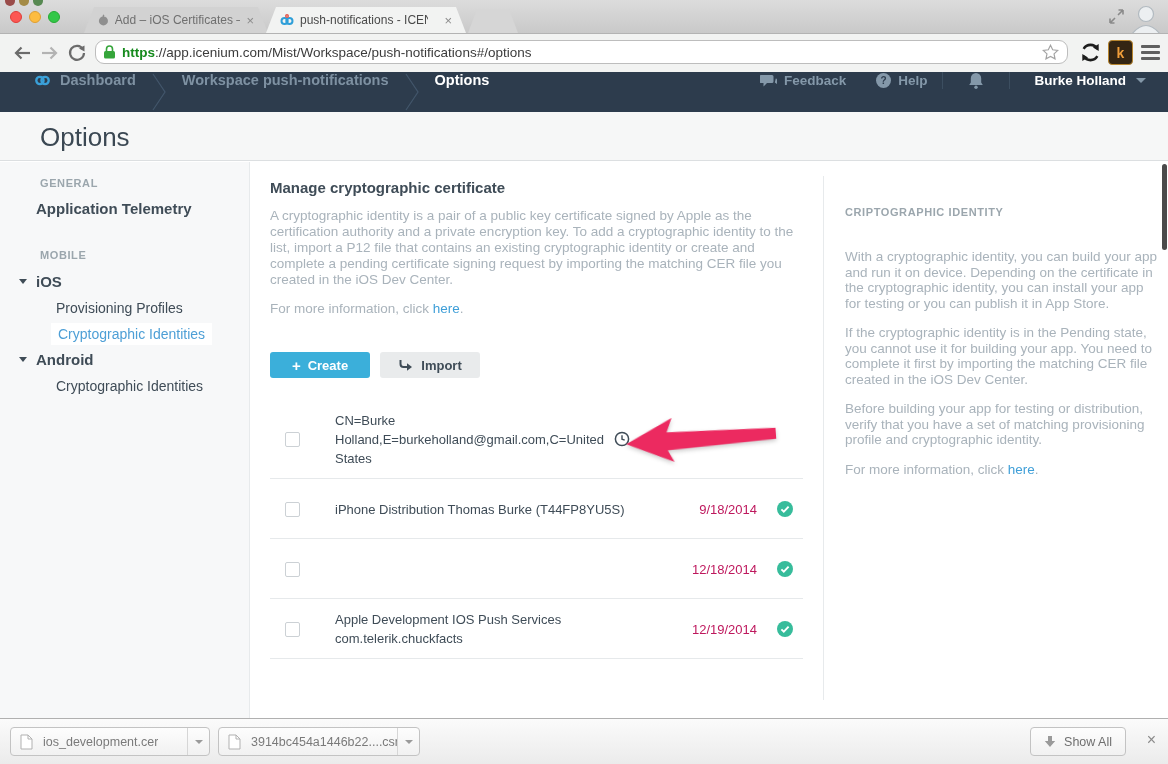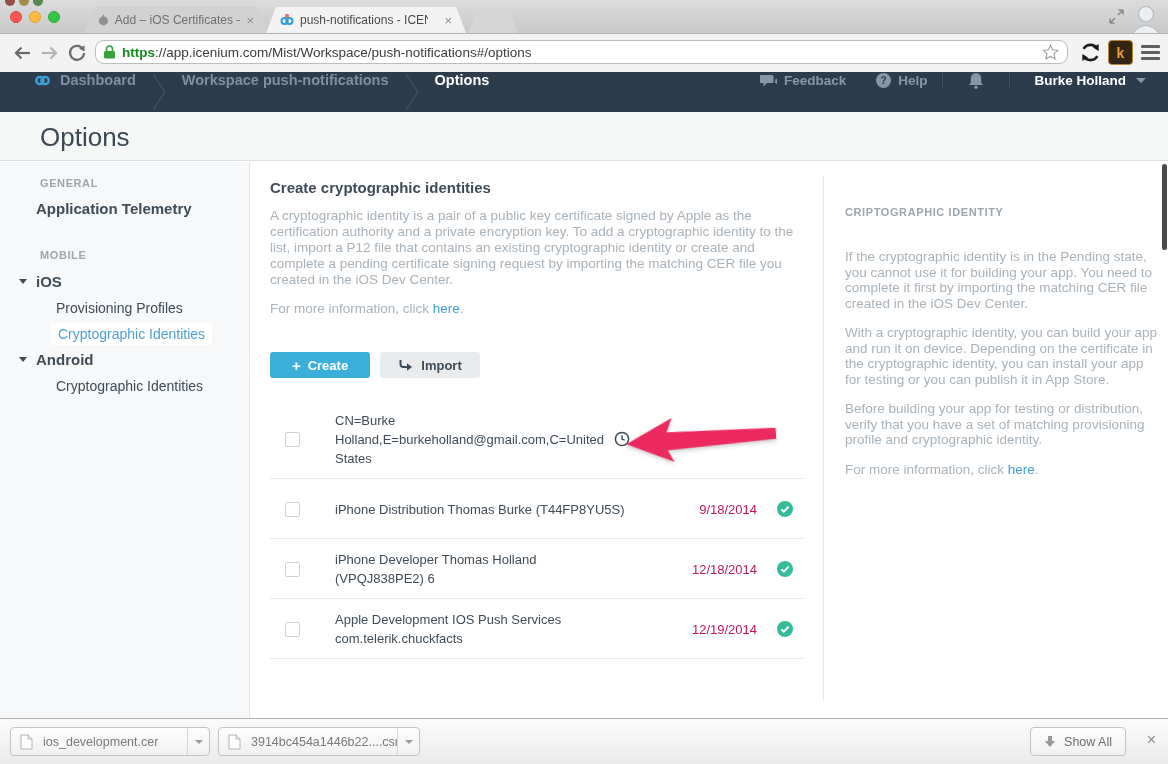--- a/index.html
+++ b/index.html
@@ -287,21 +287,21 @@
     <div class="s-heading" style="top:87px;">MOBILE</div>
     <span class="s-caret" style="left:19px;top:117px;"></span>
     <div class="s-item s-bold" style="left:36px;top:111px;">iOS</div>
     <div class="s-item s-sub" style="top:138px;">Provisioning Profiles</div>
     <div class="s-item s-selected" style="top:161px;">Cryptographic Identities</div>
     <span class="s-caret" style="left:19px;top:195px;"></span>
     <div class="s-item s-bold" style="left:36px;top:189px;">Android</div>
     <div class="s-item s-sub" style="top:216px;">Cryptographic Identities</div>
   </div>
 
-  <div class="main-heading">Create cryptographic identities</div>
+  <div class="main-heading">Manage cryptographic certificate</div>
   <div class="main-desc">A cryptographic identity is a pair of a public key certificate signed by Apple as the certification authority and a private encryption key. To add a cryptographic identity to the list, import a P12 file that contains an existing cryptographic identity or create and complete a pending certificate signing request by importing the matching CER file you created in the iOS Dev Center.</div>
   <div class="more-info">
     <span>For more information, click </span><a class="lnk" href="#">here</a><span>.</span>
   </div>
 
   <button class="btn-create">
     <span style="font-size:15px;">+</span>
     <span>Create</span>
   </button>
   <button class="btn-import">
@@ -337,21 +337,20 @@
       <span class="ok-ic">
         <svg width="16" height="16" viewBox="0 0 16 16">
             <circle cx="8" cy="8" r="8" fill="#37bc9b"></circle>
             <path d="M4.4 8.3 l2.4 2.4 4.8 -5" fill="none" stroke="#fff" stroke-width="1.9"></path>
           </svg>
       </span>
     </div>
 
     <div class="t-row row-std">
       <span class="cb"></span>
-      <div class="alias">iPhone Developer Thomas Holland (VPQJ838PE2) 6</div>
       <span class="exp-date">12/18/2014</span>
       <span class="ok-ic">
         <svg width="16" height="16" viewBox="0 0 16 16">
             <circle cx="8" cy="8" r="8" fill="#37bc9b"></circle>
             <path d="M4.4 8.3 l2.4 2.4 4.8 -5" fill="none" stroke="#fff" stroke-width="1.9"></path>
           </svg>
       </span>
     </div>
 
     <div class="t-row row-std">
@@ -363,22 +362,22 @@
             <circle cx="8" cy="8" r="8" fill="#37bc9b"></circle>
             <path d="M4.4 8.3 l2.4 2.4 4.8 -5" fill="none" stroke="#fff" stroke-width="1.9"></path>
           </svg>
       </span>
     </div>
   </div>
 
   <div class="v-divider"></div>
   <div class="aside">
     <div class="a-heading">CRIPTOGRAPHIC IDENTITY</div>
+    <p>With a cryptographic identity, you can build your app and run it on device. Depending on the certificate in the cryptographic identity, you can install your app for testing or you can publish it in App Store.</p>
     <p>If the cryptographic identity is in the Pending state, you cannot use it for building your app. You need to complete it first by importing the matching CER file created in the iOS Dev Center.</p>
-    <p>With a cryptographic identity, you can build your app and run it on device. Depending on the certificate in the cryptographic identity, you can install your app for testing or you can publish it in App Store.</p>
     <p>Before building your app for testing or distribution, verify that you have a set of matching provisioning profile and cryptographic identity.</p>
     <p>
       <span>For more information, click </span><a class="lnk" href="#">here</a><span>.</span>
     </p>
   </div>
 </div>
 
 <div class="dlbar">
   <div class="dl-item dl-1">
     <span class="ficon">

